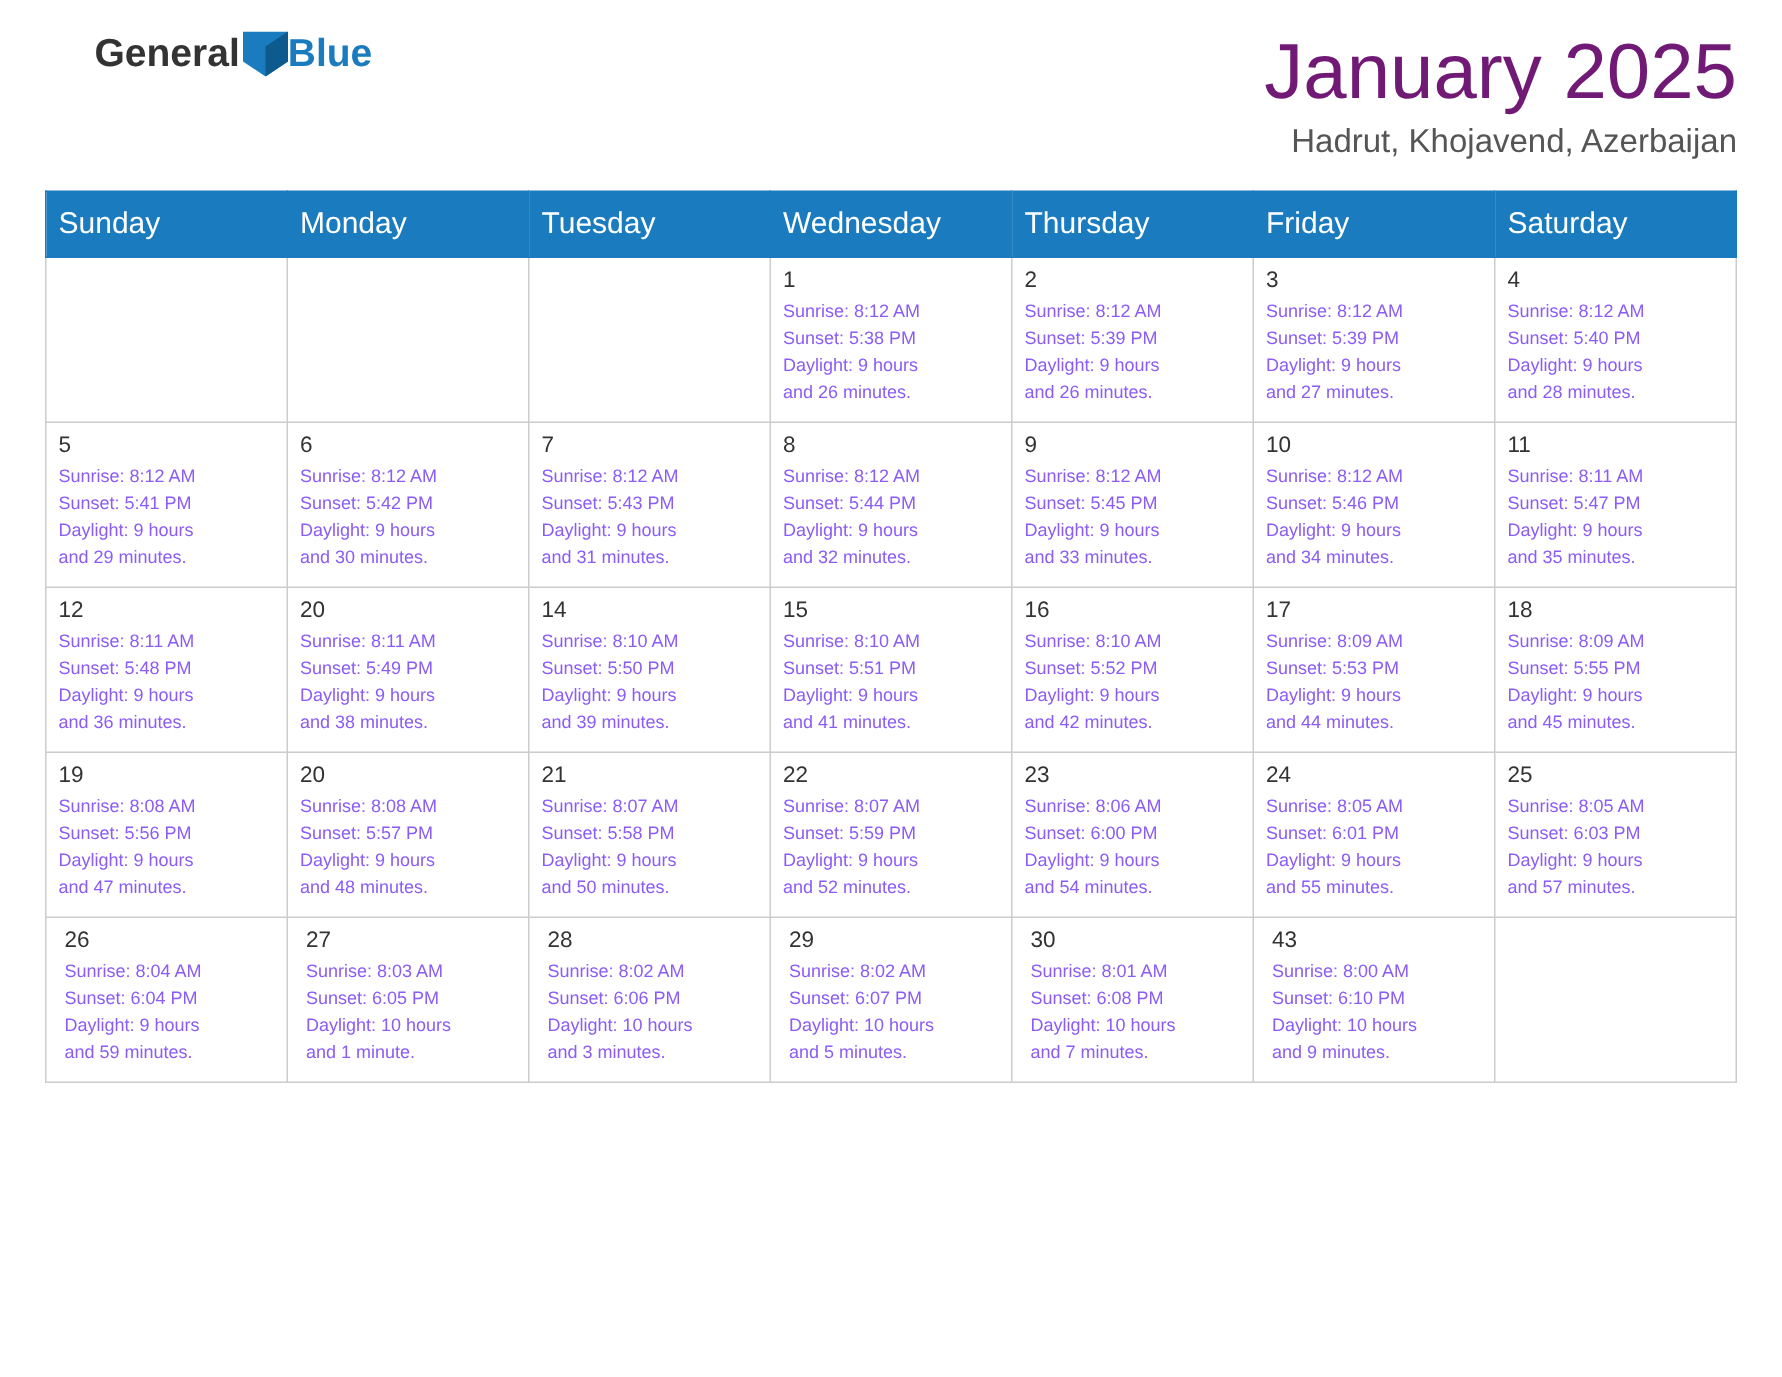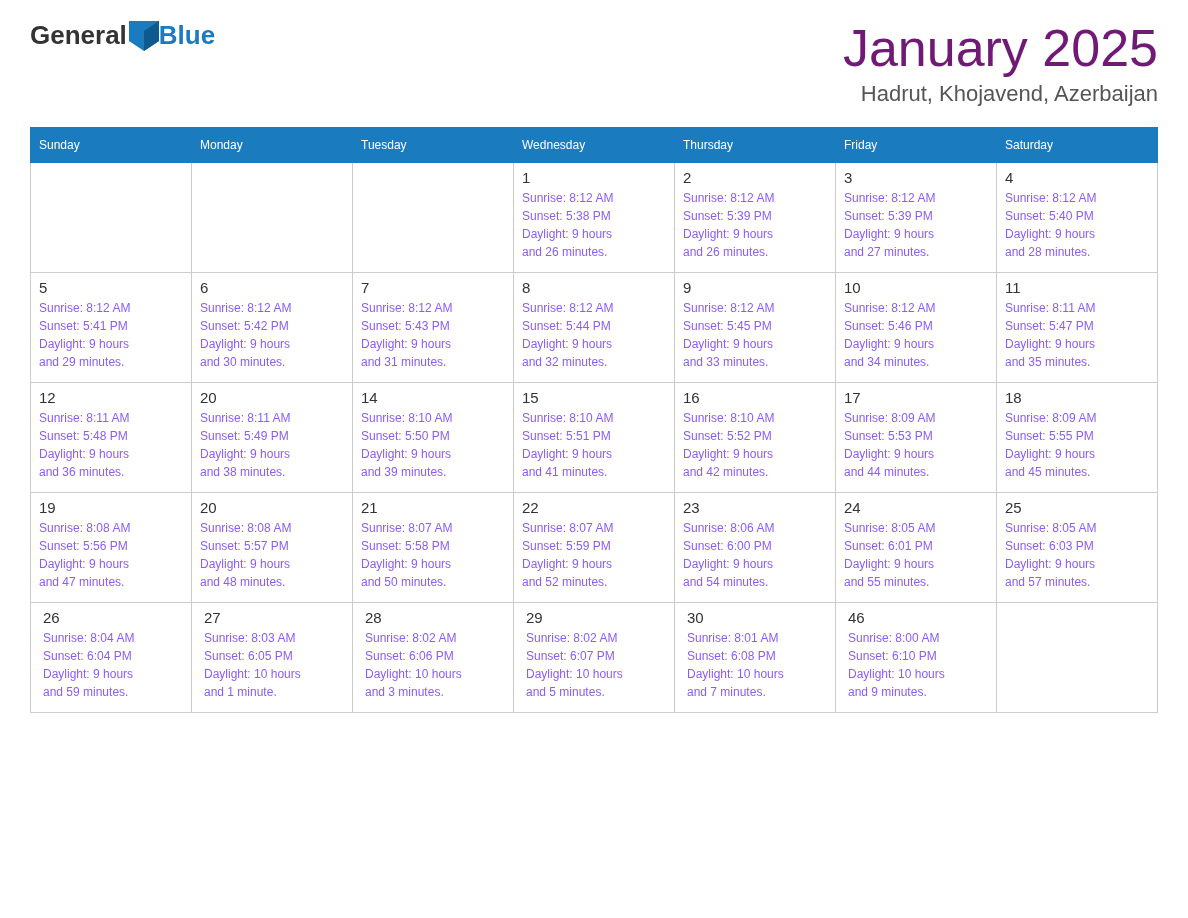--- a/index.html
+++ b/index.html
@@ -13,20 +13,21 @@
     .header {
       display: flex;
       justify-content: space-between;
       align-items: flex-start;
       margin-bottom: 20px;
     }
     .logo {
       display: flex;
       align-items: center;
       gap: 0;
+      margin-left: 33px;
     }
     .logo-text-general {
       font-size: 26px;
       font-weight: bold;
       color: #333;
     }
     .logo-text-blue {
       font-size: 26px;
       font-weight: bold;
       color: #1a7bbf;
@@ -51,21 +52,21 @@
       margin-top: 4px;
     }
     table {
       width: 100%;
       border-collapse: collapse;
       table-layout: fixed;
     }
     th {
       background-color: #1a7bbf;
       color: white;
-      font-size: 12px;
+      font-size: 20px;
       font-weight: normal;
       padding: 10px 8px;
       text-align: left;
       border: 1px solid #1a7bbf;
     }
     td {
       vertical-align: top;
       border: 1px solid #ccc;
       padding: 6px 8px;
       font-size: 12.5px;
@@ -247,19 +248,19 @@
         </td>
         <td>
           <span class="day-num">29</span>
           <div class="day-info">Sunrise: 8:02 AM<br>Sunset: 6:07 PM<br>Daylight: 10 hours<br>and 5 minutes.</div>
         </td>
         <td>
           <span class="day-num">30</span>
           <div class="day-info">Sunrise: 8:01 AM<br>Sunset: 6:08 PM<br>Daylight: 10 hours<br>and 7 minutes.</div>
         </td>
         <td>
-          <span class="day-num">46</span>
+          <span class="day-num">43</span>
           <div class="day-info">Sunrise: 8:00 AM<br>Sunset: 6:10 PM<br>Daylight: 10 hours<br>and 9 minutes.</div>
         </td>
         <td class="empty"></td>
       </tr>
     </tbody>
 </table>
 
 </body></html>

